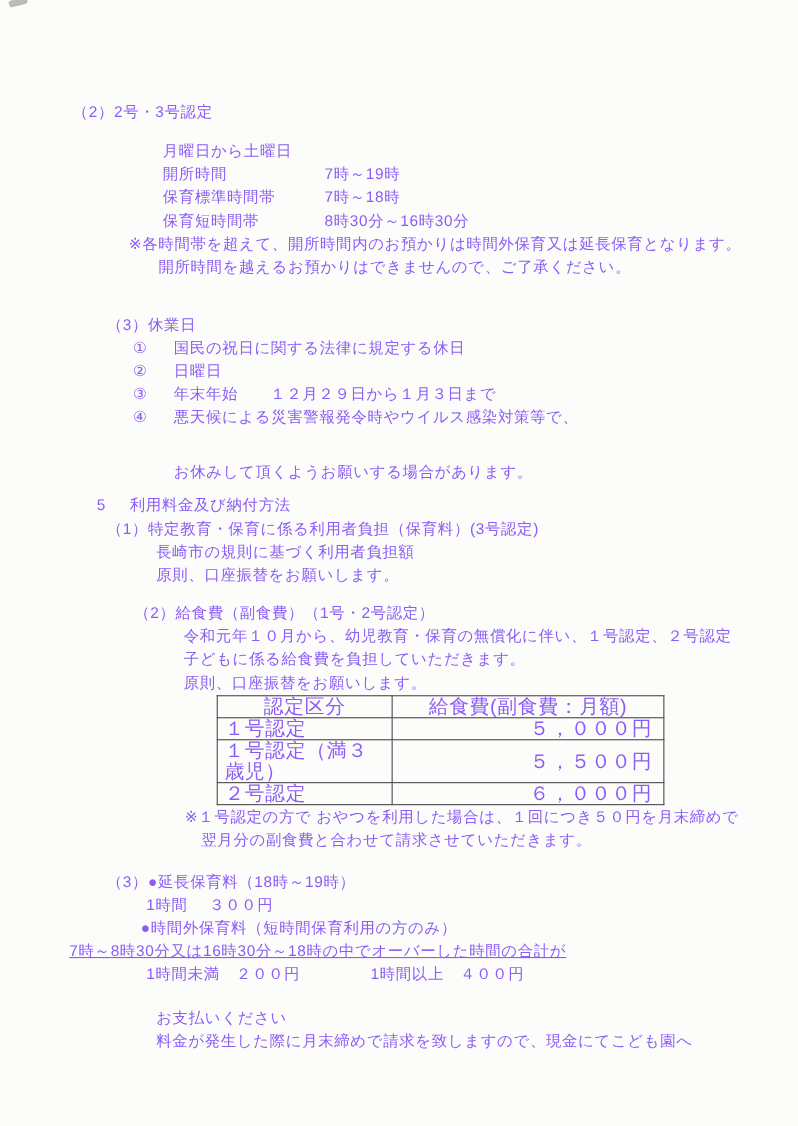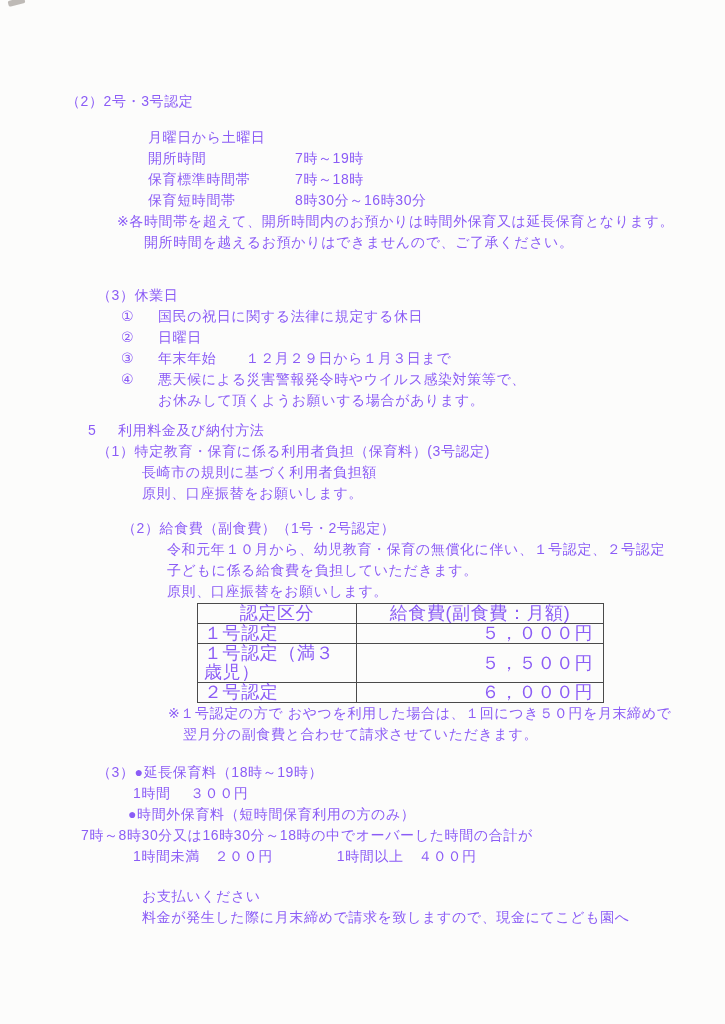--- a/index.html
+++ b/index.html
@@ -28,25 +28,25 @@
   .line { white-space:nowrap; }
 
   
   .ml-h2    { margin-left:66px; }
   .ml-h3    { margin-left:97px; }
   .ml-h5    { margin-left:88px; }
   .ml-sub   { margin-left:97px; }
   .ml-body  { margin-left:142px; }
   .ml-note  { margin-left:117px; }
   .ml-note2 { margin-left:144px; }
-  .ml-itemcont { margin-left:158px; }
+  .ml-itemcont { margin-left:158px;margin-top:29px; }
   .ml-tnote { margin-left:143px; }
   .ml-tnote2{ margin-left:158px; }
   .ml-bullet{ margin-left:128px; }
-  .ml-bline { margin-left:81px; }
+  .ml-bline { margin-left:63px;text-decoration:underline; }
 
   .schedule { margin-top:15px; margin-left:148px; }
   .schedule-row { display:flex; }
   .schedule-row .lbl { width:147px; flex:0 0 147px; }
 
   .sec3 { margin-top:32px; }
   .item-row { display:flex; margin-left:121px; }
   .item-row .marker { width:37px; flex:0 0 37px; }
 
   .sec5 { margin-top:9px; display:flex; }

